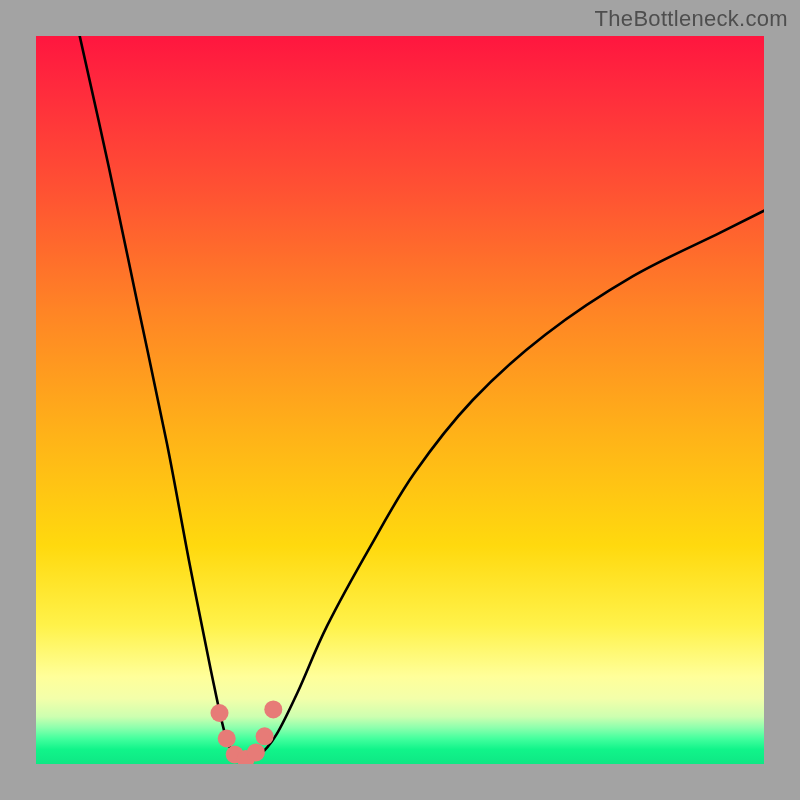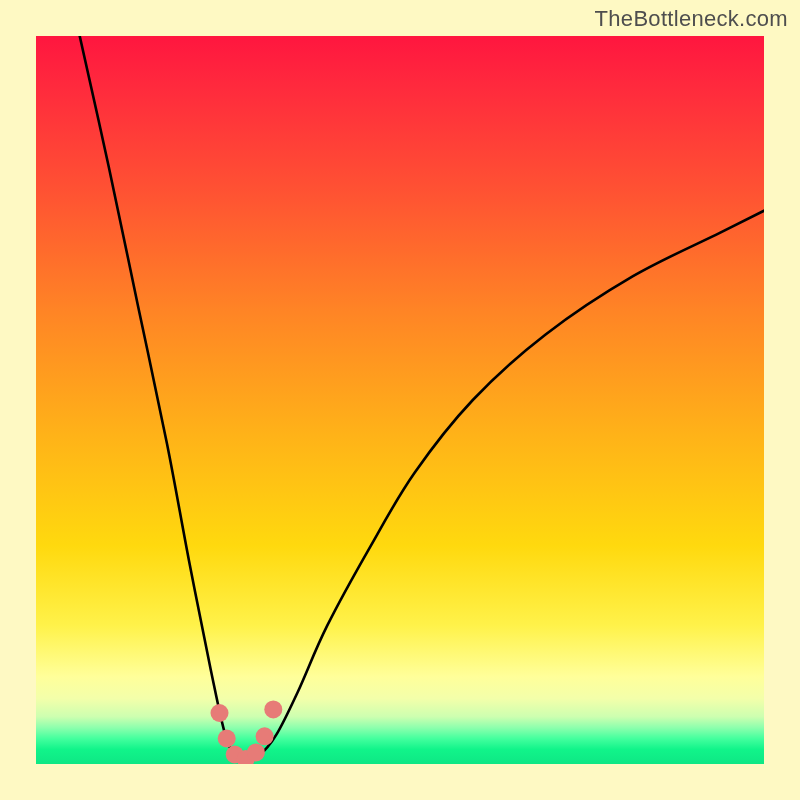--- a/index.html
+++ b/index.html
@@ -1,16 +1,16 @@
 <!DOCTYPE html>
 <html><head>
 <meta charset="utf-8">
 <style>
   html,body{margin:0;padding:0;width:800px;height:800px;overflow:hidden;background:#000;}
-  .frame{position:relative;width:800px;height:800px;background:#fef9c3;}
+  .frame{position:relative;width:800px;height:800px;background:#a3a3a3;}
   .plot{position:absolute;left:36px;top:36px;width:728px;height:728px;overflow:hidden;}
   
   .bg{
     position:absolute;left:0;top:0;width:100%;height:100%;
     background:linear-gradient(to bottom,
       #ff163f 0%,
       #ff2a3d 7%,
       #ff5432 22%,
       #ff8525 38%,
       #ffb318 55%,

